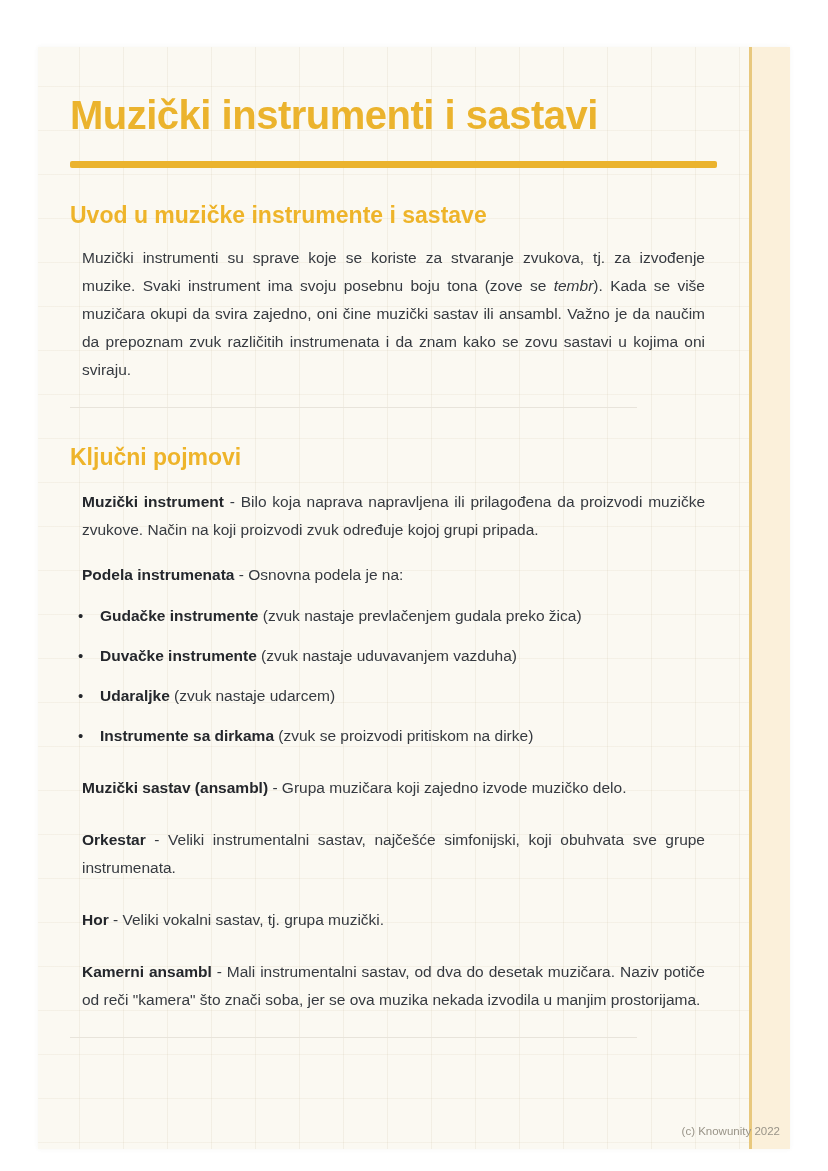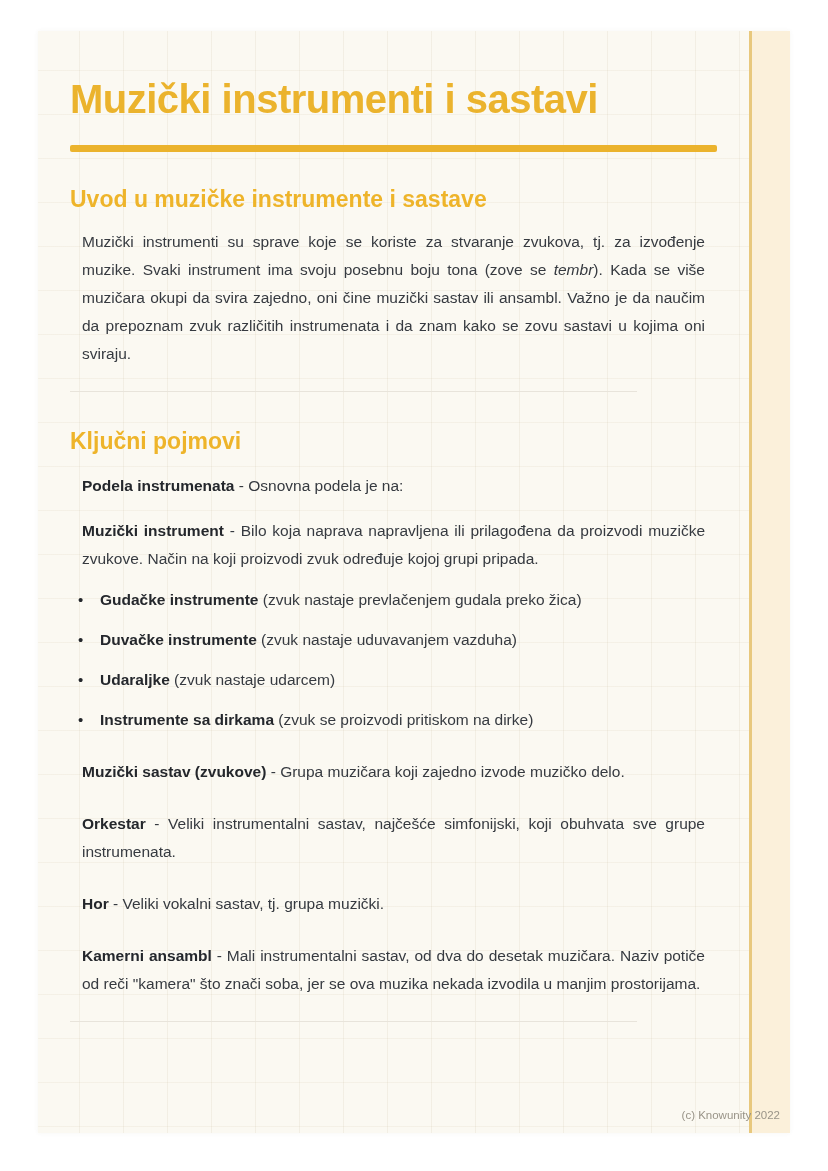--- a/index.html
+++ b/index.html
@@ -7,21 +7,21 @@
     padding: 0;
     width: 828px;
     height: 1171px;
     background: #ffffff;
     font-family: "Liberation Sans", "DejaVu Sans", sans-serif;
     overflow: hidden;
   }
   .page-card {
     position: absolute;
     left: 38px;
-    top: 31px;
+    top: 47px;
     width: 752px;
     height: 1102px;
     background-color: #fbf9f2;
     background-image:
       linear-gradient(to right, rgba(213,203,178,0.22) 1px, transparent 1px),
       linear-gradient(to bottom, rgba(213,203,178,0.18) 1px, transparent 1px);
     background-size: 44px 44px;
     background-position: -3px -5px;
     box-shadow: 0 0 5px rgba(80,70,40,0.05);
     overflow: hidden;
@@ -129,44 +129,44 @@
     <div class="title-underline"></div>
 
     <h2 class="section-heading h-intro">Uvod u muzičke instrumente i sastave</h2>
 
     <p class="body-p p-intro"><span>Muzički instrumenti su sprave koje se koriste za stvaranje zvukova, tj. za izvođenje muzike. Svaki instrument ima svoju posebnu boju tona (zove se </span><em>tembr</em><span>). Kada se više muzičara okupi da svira zajedno, oni čine muzički sastav ili ansambl. Važno je da naučim da prepoznam zvuk različitih instrumenata i da znam kako se zovu sastavi u kojima oni sviraju.</span></p>
 
     <div class="divider"></div>
 
     <h2 class="section-heading h-key">Ključni pojmovi</h2>
 
+    <p class="body-p p-def"><strong>Muzički instrument</strong><span> - Bilo koja naprava napravljena ili prilagođena da proizvodi muzičke zvukove. Način na koji proizvodi zvuk određuje kojoj grupi pripada.</span></p>
+
     <p class="body-p p-def"><strong>Podela instrumenata</strong><span> - Osnovna podela je na:</span></p>
-
-    <p class="body-p p-def"><strong>Muzički instrument</strong><span> - Bilo koja naprava napravljena ili prilagođena da proizvodi muzičke zvukove. Način na koji proizvodi zvuk određuje kojoj grupi pripada.</span></p>
 
     <ul class="bullet-list">
       <li>
           <span class="bullet-dot">•</span>
           <span><strong>Gudačke instrumente</strong><span> (zvuk nastaje prevlačenjem gudala preko žica)</span></span>
         </li>
       <li>
           <span class="bullet-dot">•</span>
           <span><strong>Duvačke instrumente</strong><span> (zvuk nastaje uduvavanjem vazduha)</span></span>
         </li>
       <li>
           <span class="bullet-dot">•</span>
           <span><strong>Udaraljke</strong><span> (zvuk nastaje udarcem)</span></span>
         </li>
       <li>
           <span class="bullet-dot">•</span>
           <span><strong>Instrumente sa dirkama</strong><span> (zvuk se proizvodi pritiskom na dirke)</span></span>
         </li>
     </ul>
 
-    <p class="body-p p-def-wide"><strong>Muzički sastav (zvukove)</strong><span> - Grupa muzičara koji zajedno izvode muzičko delo.</span></p>
+    <p class="body-p p-def-wide"><strong>Muzički sastav (ansambl)</strong><span> - Grupa muzičara koji zajedno izvode muzičko delo.</span></p>
 
     <p class="body-p p-def-wide"><strong>Orkestar</strong><span> - Veliki instrumentalni sastav, najčešće simfonijski, koji obuhvata sve grupe instrumenata.</span></p>
 
     <p class="body-p p-def-wide"><strong>Hor</strong><span> - Veliki vokalni sastav, tj. grupa muzički.</span></p>
 
     <p class="body-p p-def-wide"><strong>Kamerni ansambl</strong><span> - Mali instrumentalni sastav, od dva do desetak muzičara. Naziv potiče od reči "kamera" što znači soba, jer se ova muzika nekada izvodila u manjim prostorijama.</span></p>
 
     <div class="divider"></div>
 
 

